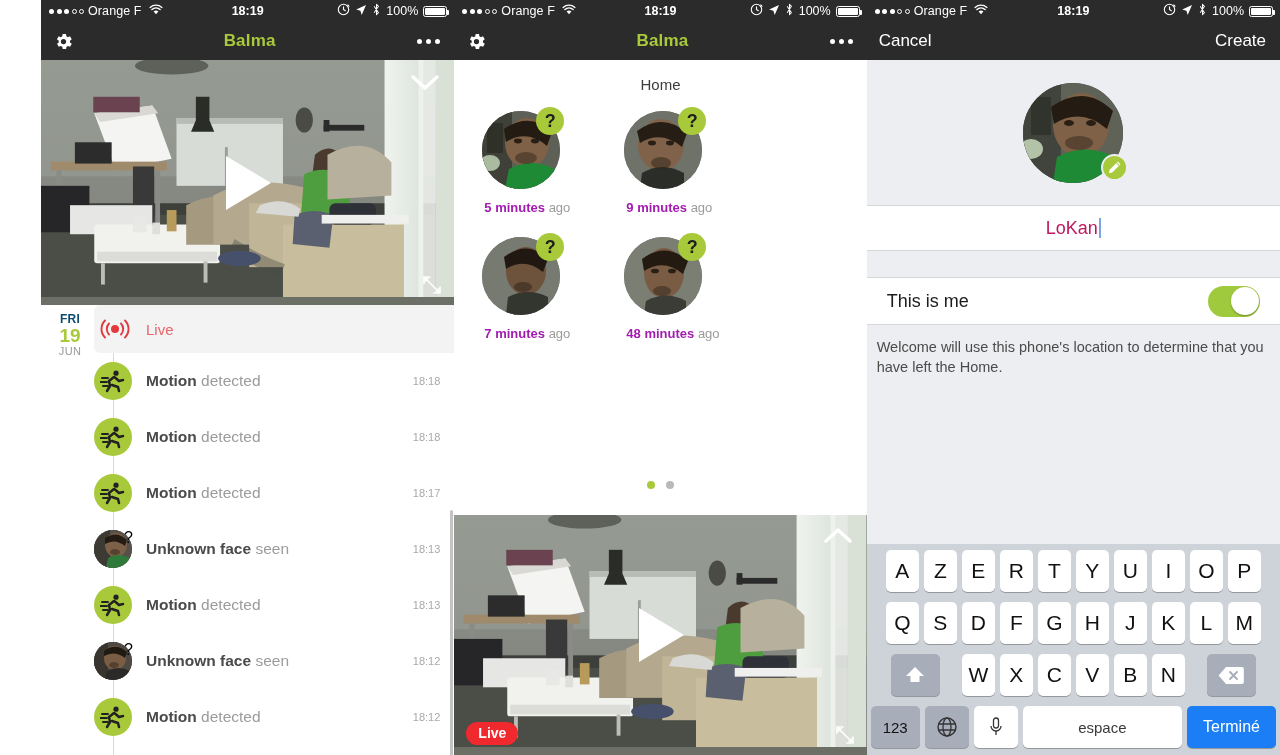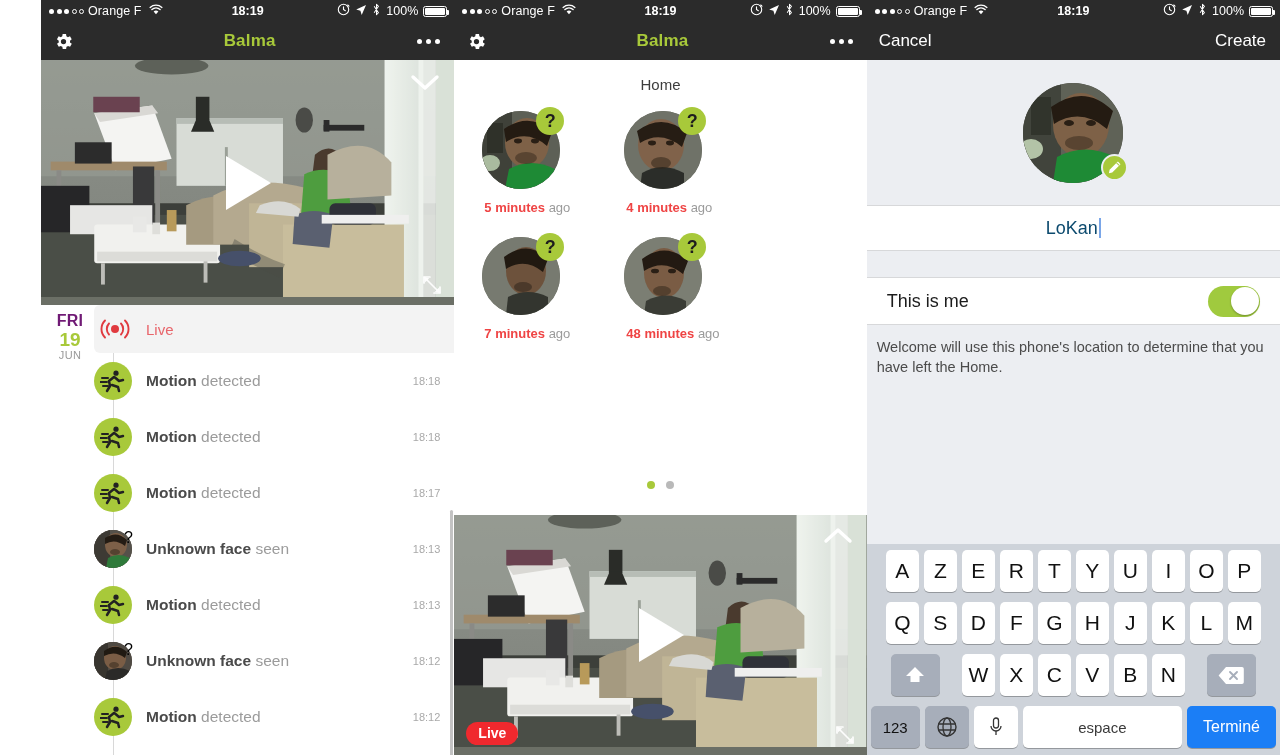--- a/index.html
+++ b/index.html
@@ -50,21 +50,21 @@
   .play-btn { position:absolute; left:50%; top:50%; transform:translate(-50%,-50%); }
   .chev { position:absolute; right:14px; }
   .expand { position:absolute; right:12px; bottom:10px; opacity:.95; }
   .live-badge { position:absolute; left:12px; bottom:10px; background:#f0292e; color:#fff;
                 font-size:14px; font-weight:600; padding:3px 12px 4px; border-radius:12px; }
 
   
   .timeline { position:relative; background:#fff; flex:1 1 auto; overflow:hidden; }
   .tl-spine { position:absolute; left:72px; top:38px; bottom:0; width:1px; background:#d8d8d8; }
   .tl-date { position:absolute; left:8px; top:8px; width:42px; text-align:center; line-height:1.05; }
-  .tl-date .dow { font-size:16px; font-weight:bold; color:#701a75; letter-spacing:.3px; }
+  .tl-date .dow { font-size:12px; font-weight:bold; color:#0c4a6e; letter-spacing:.3px; }
   .tl-date .day { font-size:19px; font-weight:bold; color:#a8c93a; }
   .tl-date .mon { font-size:11px; color:#9a9a9a; letter-spacing:.3px; }
   .tl-live-row { position:relative; height:48px; margin-left:53px; background:#f3f3f3;
                  border-radius:6px 0 0 6px; display:flex; align-items:center; }
   .tl-live-icon { width:38px; margin-left:2px; display:flex; justify-content:center; }
   .tl-live-label { color:#e8656b; font-size:15px; margin-left:12px; }
   .tl-row { position:relative; height:56px; display:flex; align-items:center; }
   .tl-ico { position:absolute; left:53px; width:38px; height:38px; border-radius:50%;
             overflow:hidden; }
   .tl-ico.motion { background:#a8c93a; display:flex; align-items:center; justify-content:center; }
@@ -81,36 +81,36 @@
   .mid-body { position:relative; flex:1 1 auto; background:#fff; overflow:hidden; }
   .mid-title { text-align:center; font-size:15px; color:#3d3d3d; padding-top:16px; font-weight:400; }
   .face-grid { display:flex; flex-wrap:wrap; padding:18px 0 0 28px; }
   .face-cell { width:142px; margin-bottom:22px; }
   .face-av-wrap { position:relative; width:78px; height:78px; }
   .face-av { width:78px; height:78px; border-radius:50%; overflow:hidden; background:#6b6d62; position:relative; }
   .face-q { position:absolute; right:-4px; top:-4px; width:28px; height:28px; background:#a8c93a;
             border-radius:50%; display:flex; align-items:center; justify-content:center;
             color:#1e1e1e; font-size:18px; font-weight:bold; }
   .face-label { font-size:13px; color:#9b9b9b; margin-top:11px; margin-left:2px; }
-  .face-label b { color:#ef4444; font-weight:bold; }
+  .face-label b { color:#a21caf; font-weight:bold; }
   .dots { position:absolute; left:0; right:0; bottom:26px; display:flex; justify-content:center; gap:11px; }
   .dots i { width:8px; height:8px; border-radius:50%; background:#b9b9b9; display:block; }
   .dots i.on { background:#a8c93a; }
 
   
   .rp-body { flex:1 1 auto; background:#eceef2; position:relative; overflow:hidden; display:flex; flex-direction:column; }
   .rp-avatar-sect { height:145px; background:#eceef2; display:flex; align-items:center; justify-content:center; }
   .rp-av-wrap { position:relative; width:100px; height:100px; }
   .rp-av { width:100px; height:100px; border-radius:50%; overflow:hidden; background:#4a4b45; position:relative; }
   .rp-pencil { position:absolute; right:-5px; bottom:2px; width:27px; height:27px; border-radius:50%;
                background:#a8c93a; border:2.5px solid #eceef2; display:flex;
                align-items:center; justify-content:center; }
   .rp-name-row { height:46px; background:#fff; display:flex; align-items:center; justify-content:center;
                  border-top:1px solid #d7d8da; border-bottom:1px solid #d7d8da; }
-  .rp-name { font-size:18px; color:#0c4a6e; }
+  .rp-name { font-size:18px; color:#be185d; }
   .rp-caret { display:inline-block; width:2px; height:20px; background:#7aa6e8; margin-left:1px;
               vertical-align:-4px; }
   .rp-gap { height:26px; background:#eceef2; }
   .rp-toggle-row { height:48px; background:#fff; display:flex; align-items:center; padding:0 20px;
                    border-top:1px solid #d7d8da; border-bottom:1px solid #d7d8da; }
   .rp-toggle-label { font-size:18px; color:#1c1c1c; }
   .switch { margin-left:auto; width:52px; height:31px; border-radius:16px; background:#a0ca3e;
             position:relative; }
   .switch i { position:absolute; right:1.5px; top:1.5px; width:28px; height:28px; border-radius:50%;
               background:#fff; display:block; box-shadow:0 1px 2px rgba(0,0,0,.3); }
@@ -528,21 +528,21 @@
                 <path d="M13 20 q26 -19 50 2 l-5 14 q-21 -17 -42 -4z" fill="#261d14"></path>
                 <path d="M18 62 q20 -12 42 0 l0 16 l-44 0z" fill="#2b2d29"></path>
                 <ellipse cx="37" cy="52" rx="10" ry="6" fill="#32261a" opacity=".55"></ellipse>
                 <ellipse cx="28" cy="32" rx="4" ry="2.4" fill="#2a1f15"></ellipse>
                 <ellipse cx="46" cy="32" rx="4" ry="2.4" fill="#2a1f15"></ellipse>
               </svg>
             </div>
             <div class="face-q">?</div>
           </div>
           <div class="face-label">
-            <b>4 minutes</b>
+            <b>9 minutes</b>
             <span>ago</span>
           </div>
         </div>
 
         <div class="face-cell">
           <div class="face-av-wrap">
             <div class="face-av">
               <svg width="78" height="78" viewBox="0 0 78 78">
                 <rect width="78" height="78" fill="#777a70"></rect>
                 <ellipse cx="44" cy="34" rx="20" ry="24" fill="#6d523c"></ellipse>

